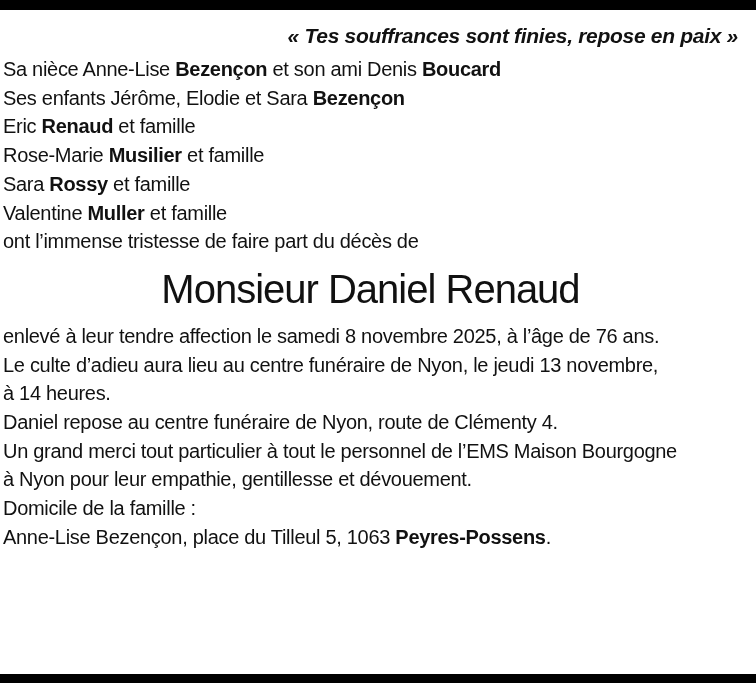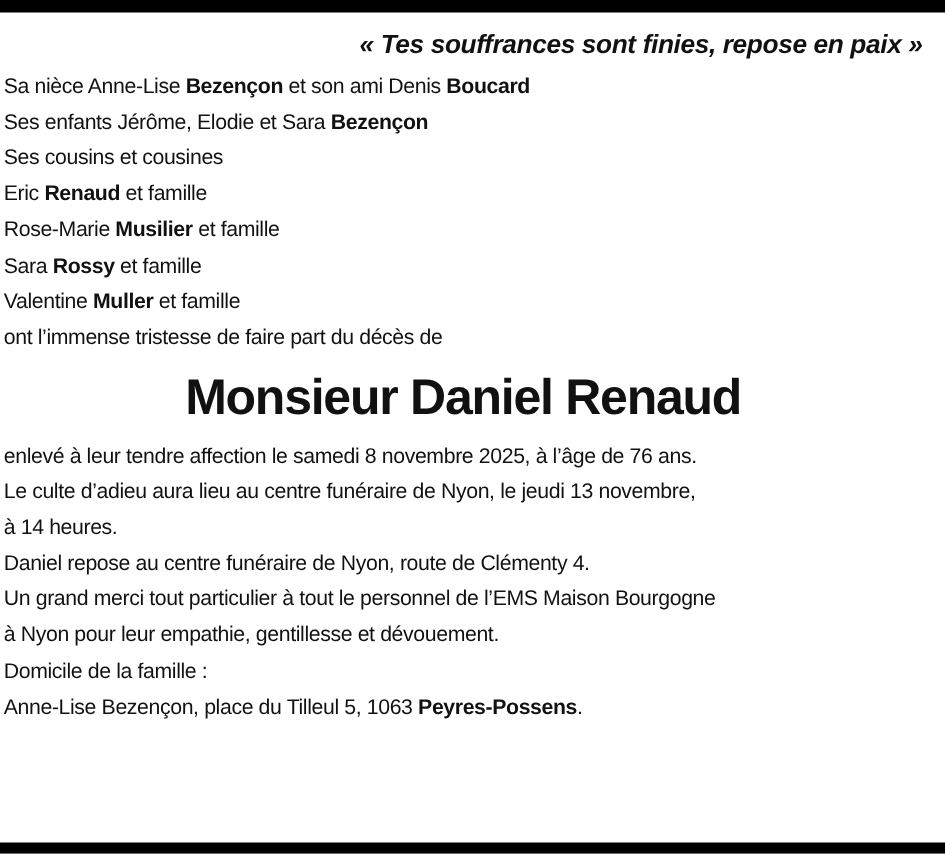--- a/index.html
+++ b/index.html
@@ -31,47 +31,46 @@
   .quote {
     margin: 13px 0 6px 0;
     text-align: right;
     font-style: italic;
     font-weight: bold;
     font-size: 21px;
     line-height: 26px;
     letter-spacing: -0.3px;
   }
   .line {
-    font-size: 17px;
+    font-size: 20px;
     line-height: 28.7px;
     letter-spacing: -0.3px;
     white-space: nowrap;
   }
   .line .b { font-weight: bold; }
   .title {
     margin: 10px 0 10px 0;
     text-align: center;
     font-size: 40px;
-    font-weight: bold;
+    font-weight: normal;
     line-height: 46px;
     letter-spacing: -1px;
   }
 </style>
 </head>
 <body>
 
 <div class="bar top"></div>
 
 <div class="content">
   <p class="quote">« Tes souffrances sont finies, repose en paix »</p>
 
   <div id="intro">
       <div class="line"><span>Sa nièce Anne-Lise </span><span class="b">Bezençon</span><span> et son ami Denis </span><span class="b">Boucard</span></div>
       <div class="line"><span>Ses enfants Jérôme, Elodie et Sara </span><span class="b">Bezençon</span></div>
-      <div class="line"><span>Ses cousins et cousines</span></div>
       <div class="line"><span>Eric </span><span class="b">Renaud</span><span> et famille</span></div>
       <div class="line"><span>Rose-Marie </span><span class="b">Musilier</span><span> et famille</span></div>
       <div class="line"><span>Sara </span><span class="b">Rossy</span><span> et famille</span></div>
       <div class="line"><span>Valentine </span><span class="b">Muller</span><span> et famille</span></div>
       <div class="line"><span>ont l’immense tristesse de faire part du décès de</span></div>
     </div>
 
   <h1 class="title">Monsieur Daniel Renaud</h1>
 
   <div id="details">

